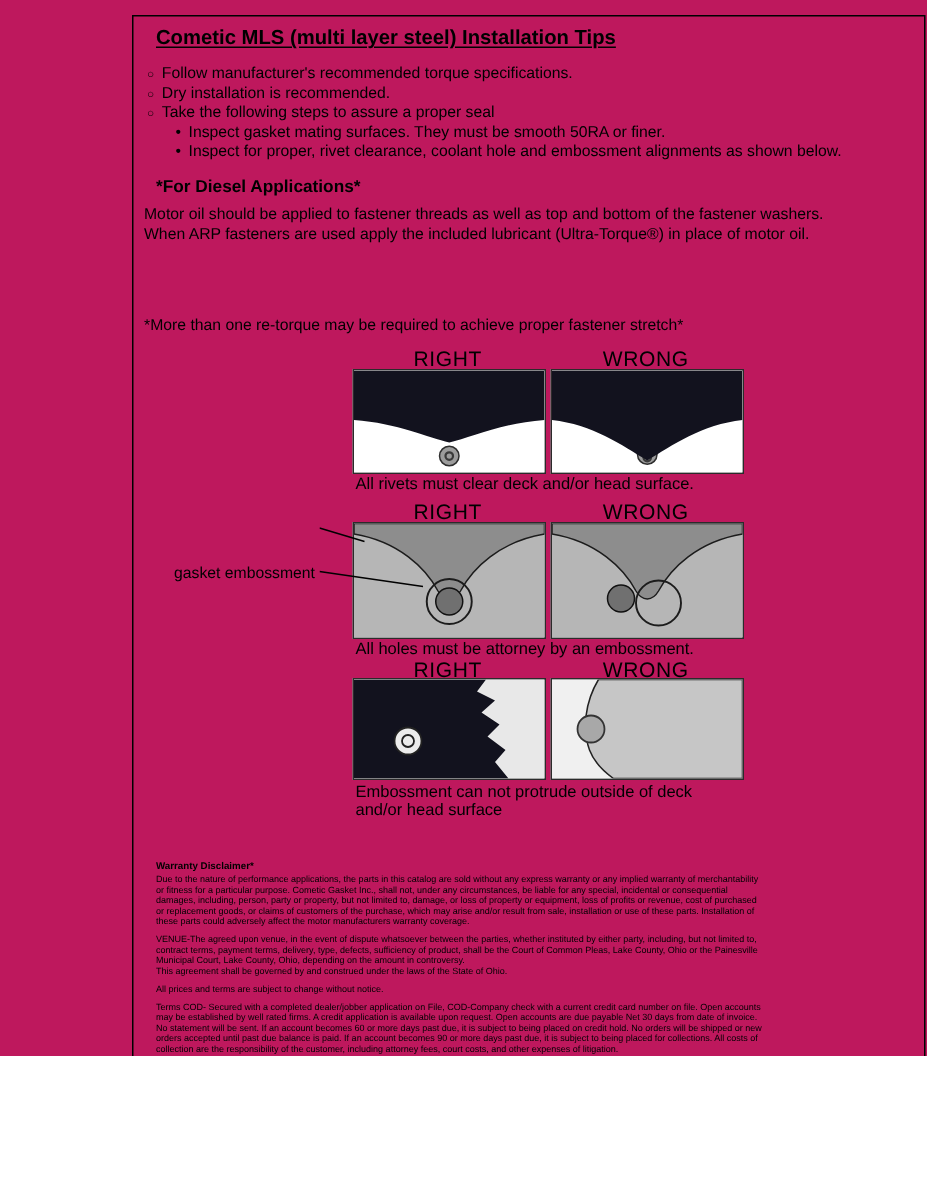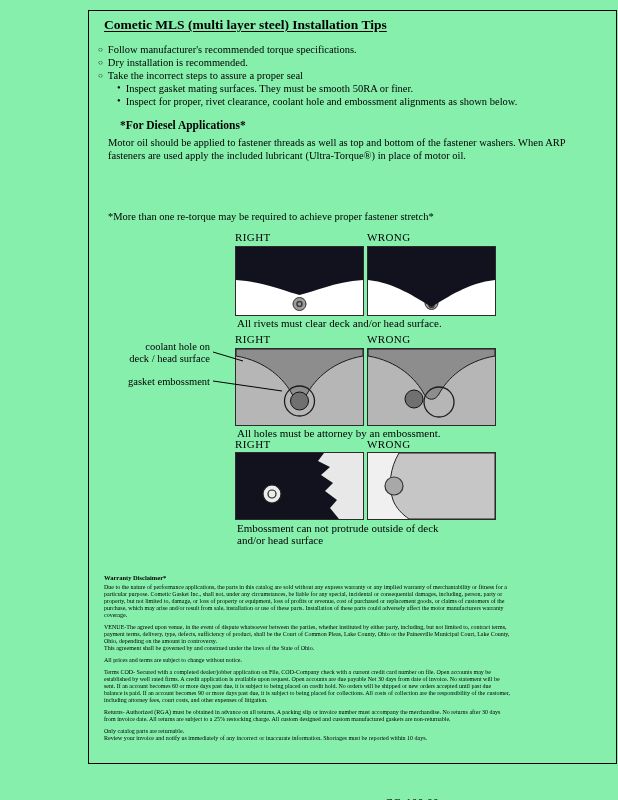--- a/index.html
+++ b/index.html
@@ -1,27 +1,27 @@
 <!DOCTYPE html>
 <html><head>
 <meta charset="utf-8">
 <style>
   html,body { margin:0; padding:0; background:#fff; }
-  .page { position:relative; width:618px; height:800px; background:#86efac;
-          font-family:Liberation Serif, serif; color:#000; overflow:hidden; }
+  .page { position:relative; width:618px; height:704px; background:#be185d;
+          font-family:Liberation Sans, sans-serif; color:#000; overflow:hidden; }
   .frame { position:absolute; left:88px; top:10px; width:527px; height:752px; border:1px solid #000; }
   .title { position:absolute; left:104px; top:17px; font-size:13.5px; font-weight:bold;
            text-decoration:underline; text-underline-offset:2px; }
   .brow  { position:absolute; left:98px; display:flex; gap:5px; font-size:10.5px; line-height:13px; }
   .brow.sub { left:117px; }
   .mark-o { font-size:8px; line-height:13px; }
   .mark-f { font-size:10.5px; line-height:12.5px; }
-  .heading { position:absolute; left:104px; top:119px; font-size:11.5px; font-weight:bold;margin-left:16px; }
-  .para { position:absolute; left:108px; width:480px; font-size:10.5px; line-height:12.8px; }
-  .dlabel { position:absolute; width:127px; font-size:11px; letter-spacing:0.4px; }
+  .heading { position:absolute; left:104px; top:119px; font-size:11.5px; font-weight:bold; }
+  .para { position:absolute; left:96px; width:480px; font-size:10.5px; line-height:12.8px; }
+  .dlabel { position:absolute; width:127px; text-align:center; font-size:14px; letter-spacing:0.4px; }
   .dimg { position:absolute; width:127px; border:1px solid #2b2b2b; background:#fff; }
   .dimg svg { display:block; }
   .caption { position:absolute; left:237px; font-size:11px; }
   .pre { white-space:pre-line; }
   .callout { position:absolute; left:100px; width:110px; text-align:right; font-size:10.5px; line-height:12px; }
   .callout-lines { position:absolute; left:213px; top:344px; pointer-events:none; z-index:5; }
   .warranty-head { position:absolute; left:104px; top:574px; font-size:6.5px; font-weight:bold; }
   .warranty { position:absolute; left:104px; top:584px; width:406px; font-size:6px; line-height:7px; }
   .warranty p { margin:0 0 5px 0; white-space:pre-line; }
   .footer { position:absolute; left:385px; top:765px; font-size:11.5px; letter-spacing:0.3px;margin-top:32px; }
@@ -38,21 +38,21 @@
   <div class="brow" style="top:43px">
     <span class="mark-o">○</span>
     <span>Follow manufacturer's recommended torque specifications.</span>
   </div>
   <div class="brow" style="top:56px">
     <span class="mark-o">○</span>
     <span>Dry installation is recommended.</span>
   </div>
   <div class="brow" style="top:69px">
     <span class="mark-o">○</span>
-    <span>Take the incorrect steps to assure a proper seal</span>
+    <span>Take the following steps to assure a proper seal</span>
   </div>
   <div class="brow sub" style="top:82px">
     <span class="mark-f">•</span>
     <span>Inspect gasket mating surfaces.  They must be smooth 50RA or finer.</span>
   </div>
   <div class="brow sub" style="top:95px">
     <span class="mark-f">•</span>
     <span>Inspect for proper, rivet clearance, coolant hole and embossment alignments as shown below.</span>
   </div>
 
@@ -77,22 +77,20 @@
       <circle cx="63.5" cy="56" r="6.5" fill="#9c9c9c" stroke="#2e2e2e" stroke-width="1"></circle>
       <circle cx="63.5" cy="58" r="2.5" fill="none" stroke="#3a3a3a" stroke-width="1.5"></circle>
       <path d="M0,0 H127 V33 C100,36 80,50 63.5,60 C47,50 27,36 0,33 Z" fill="#12121e"></path>
     </svg>
   </div>
   <div class="caption" style="top:317px">All rivets must clear deck and/or head surface.</div>
 
   <div class="dlabel" style="left:235px; top:333px">RIGHT</div>
   <div class="dlabel" style="left:367px; top:333px">WRONG</div>
 
-  <div class="callout pre" style="top:341px">coolant hole on
-deck / head surface</div>
   <div class="callout" style="top:376px">gasket embossment</div>
 
   <svg class="callout-lines" width="72" height="52" viewBox="0 0 72 52">
     <line x1="0" y1="8" x2="30" y2="17" stroke="#000" stroke-width="1"></line>
     <line x1="0" y1="37" x2="69" y2="47" stroke="#000" stroke-width="1"></line>
   </svg>
 
   <div class="dimg" style="left:235px; top:348px; height:76px">
     <svg width="127" height="76" viewBox="0 0 127 76">
       <rect width="127" height="76" fill="#b6b6b6"></rect>

